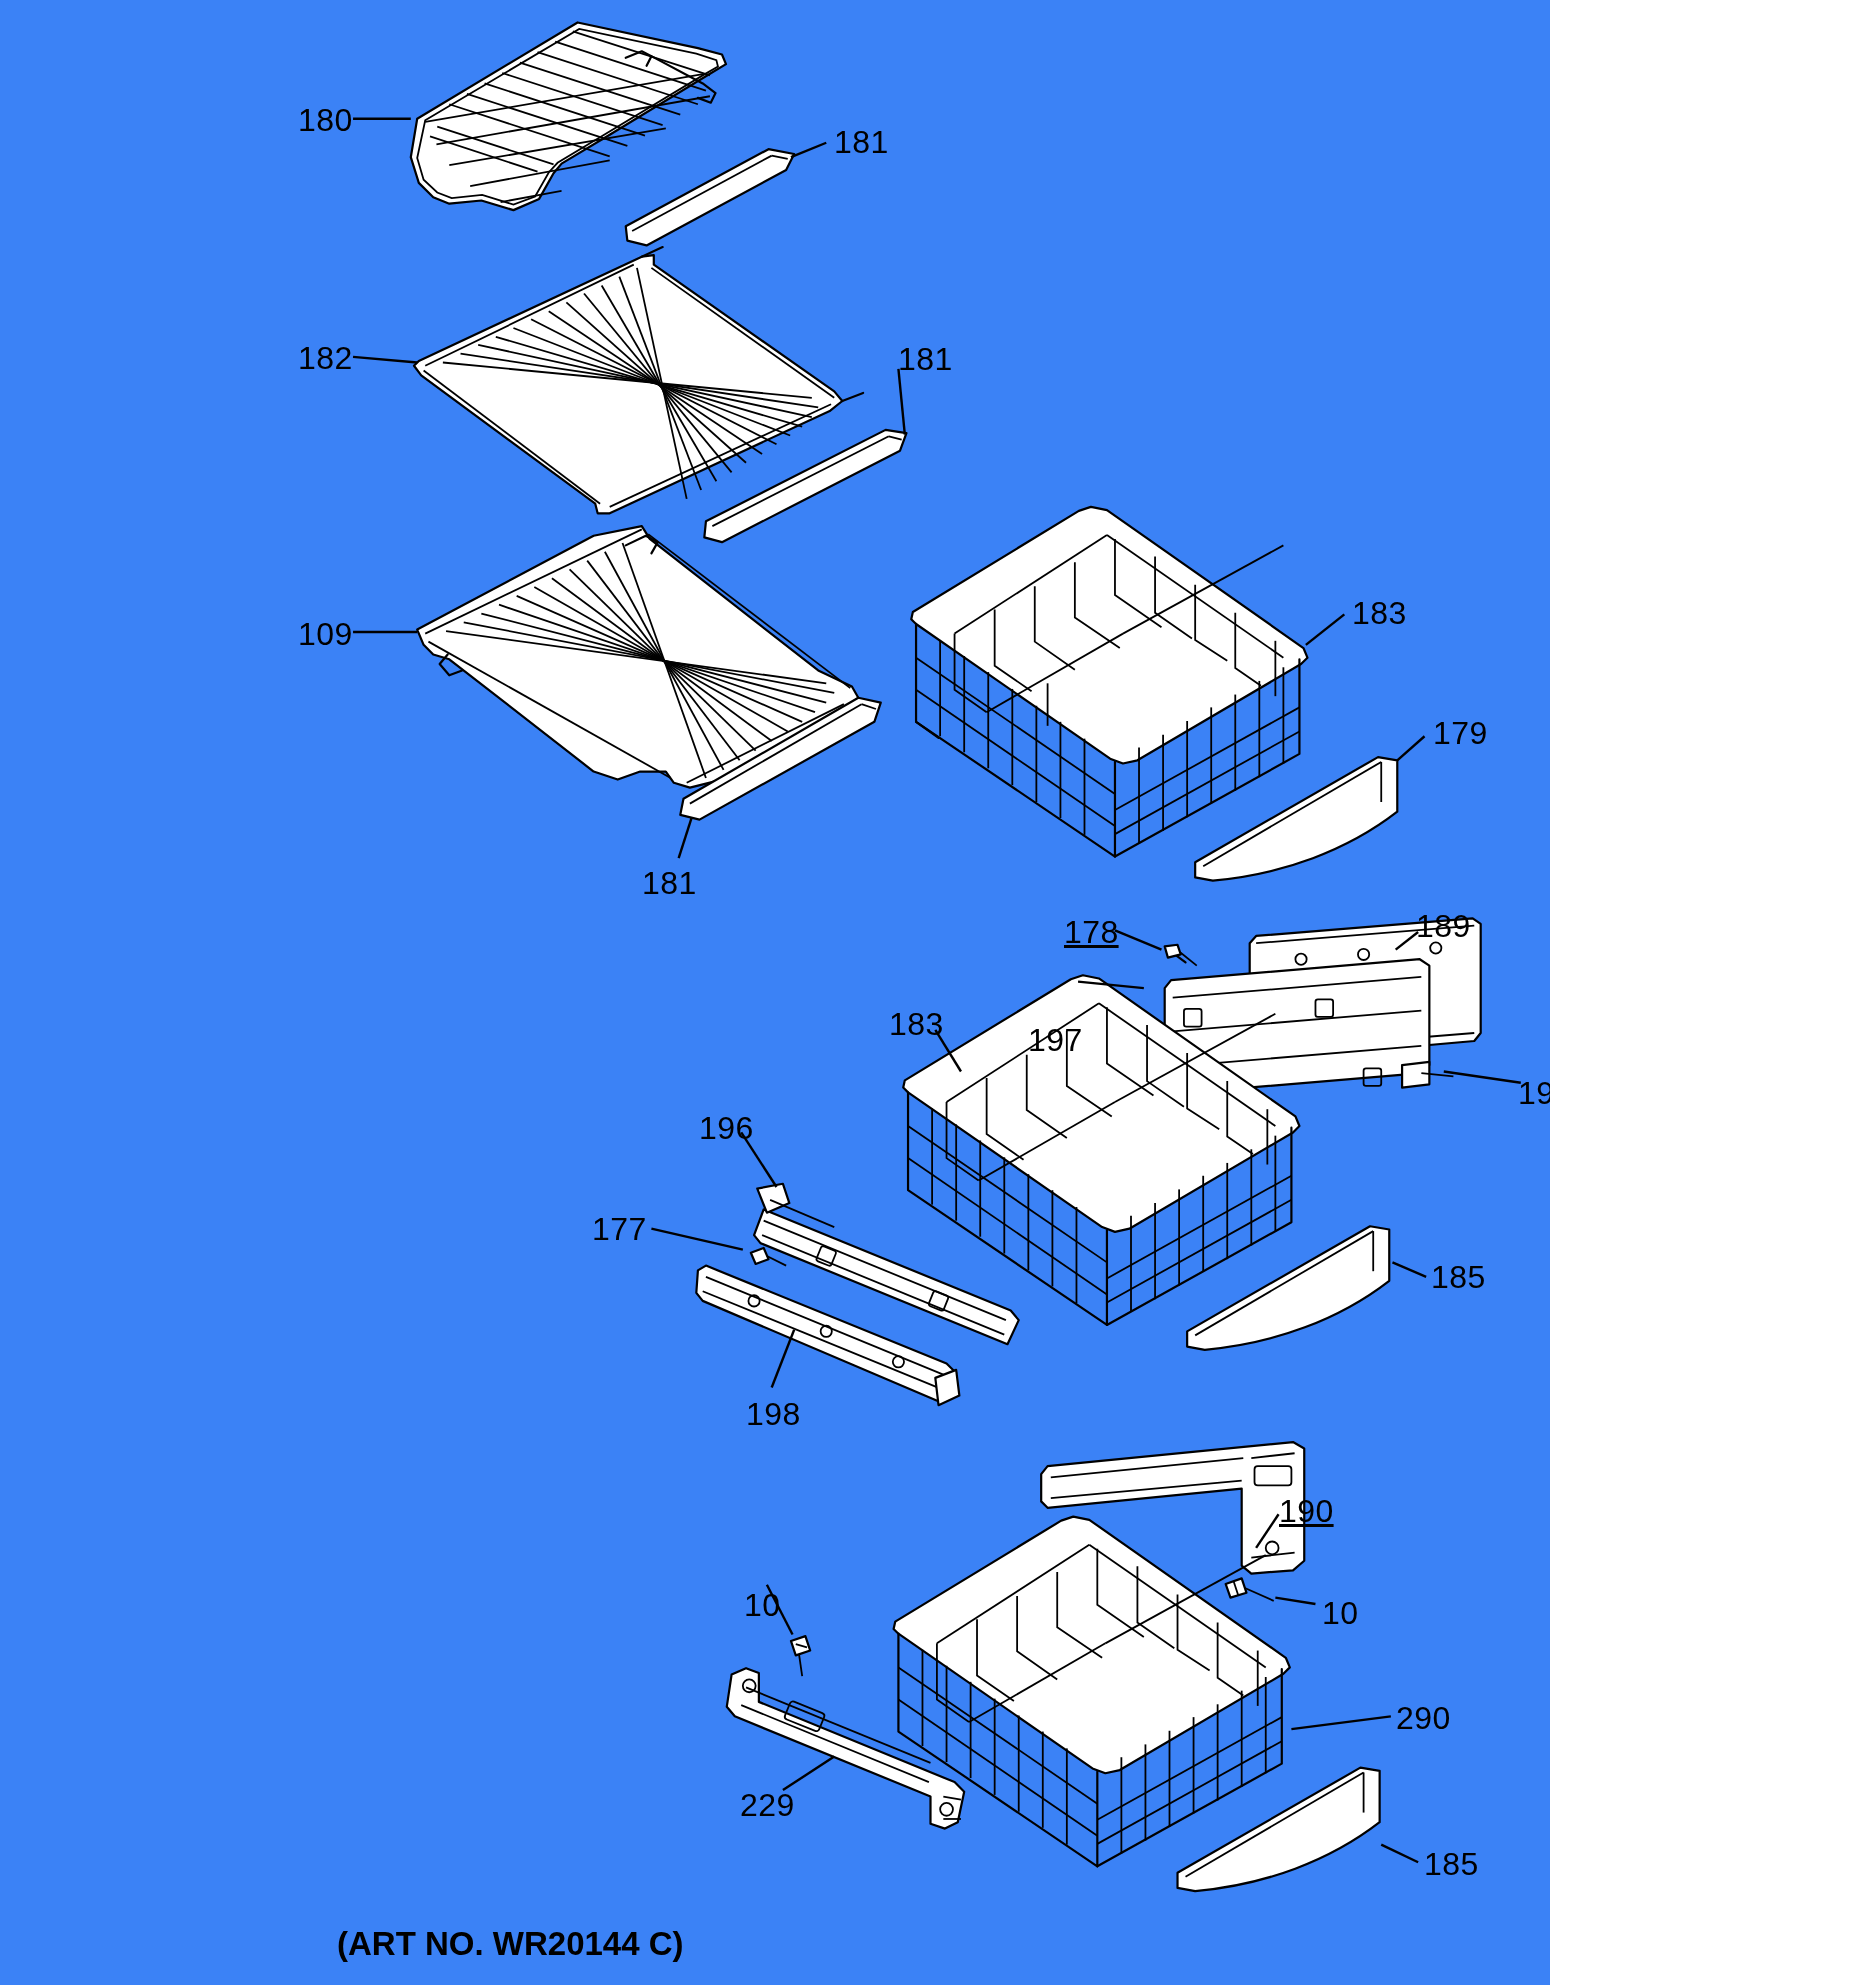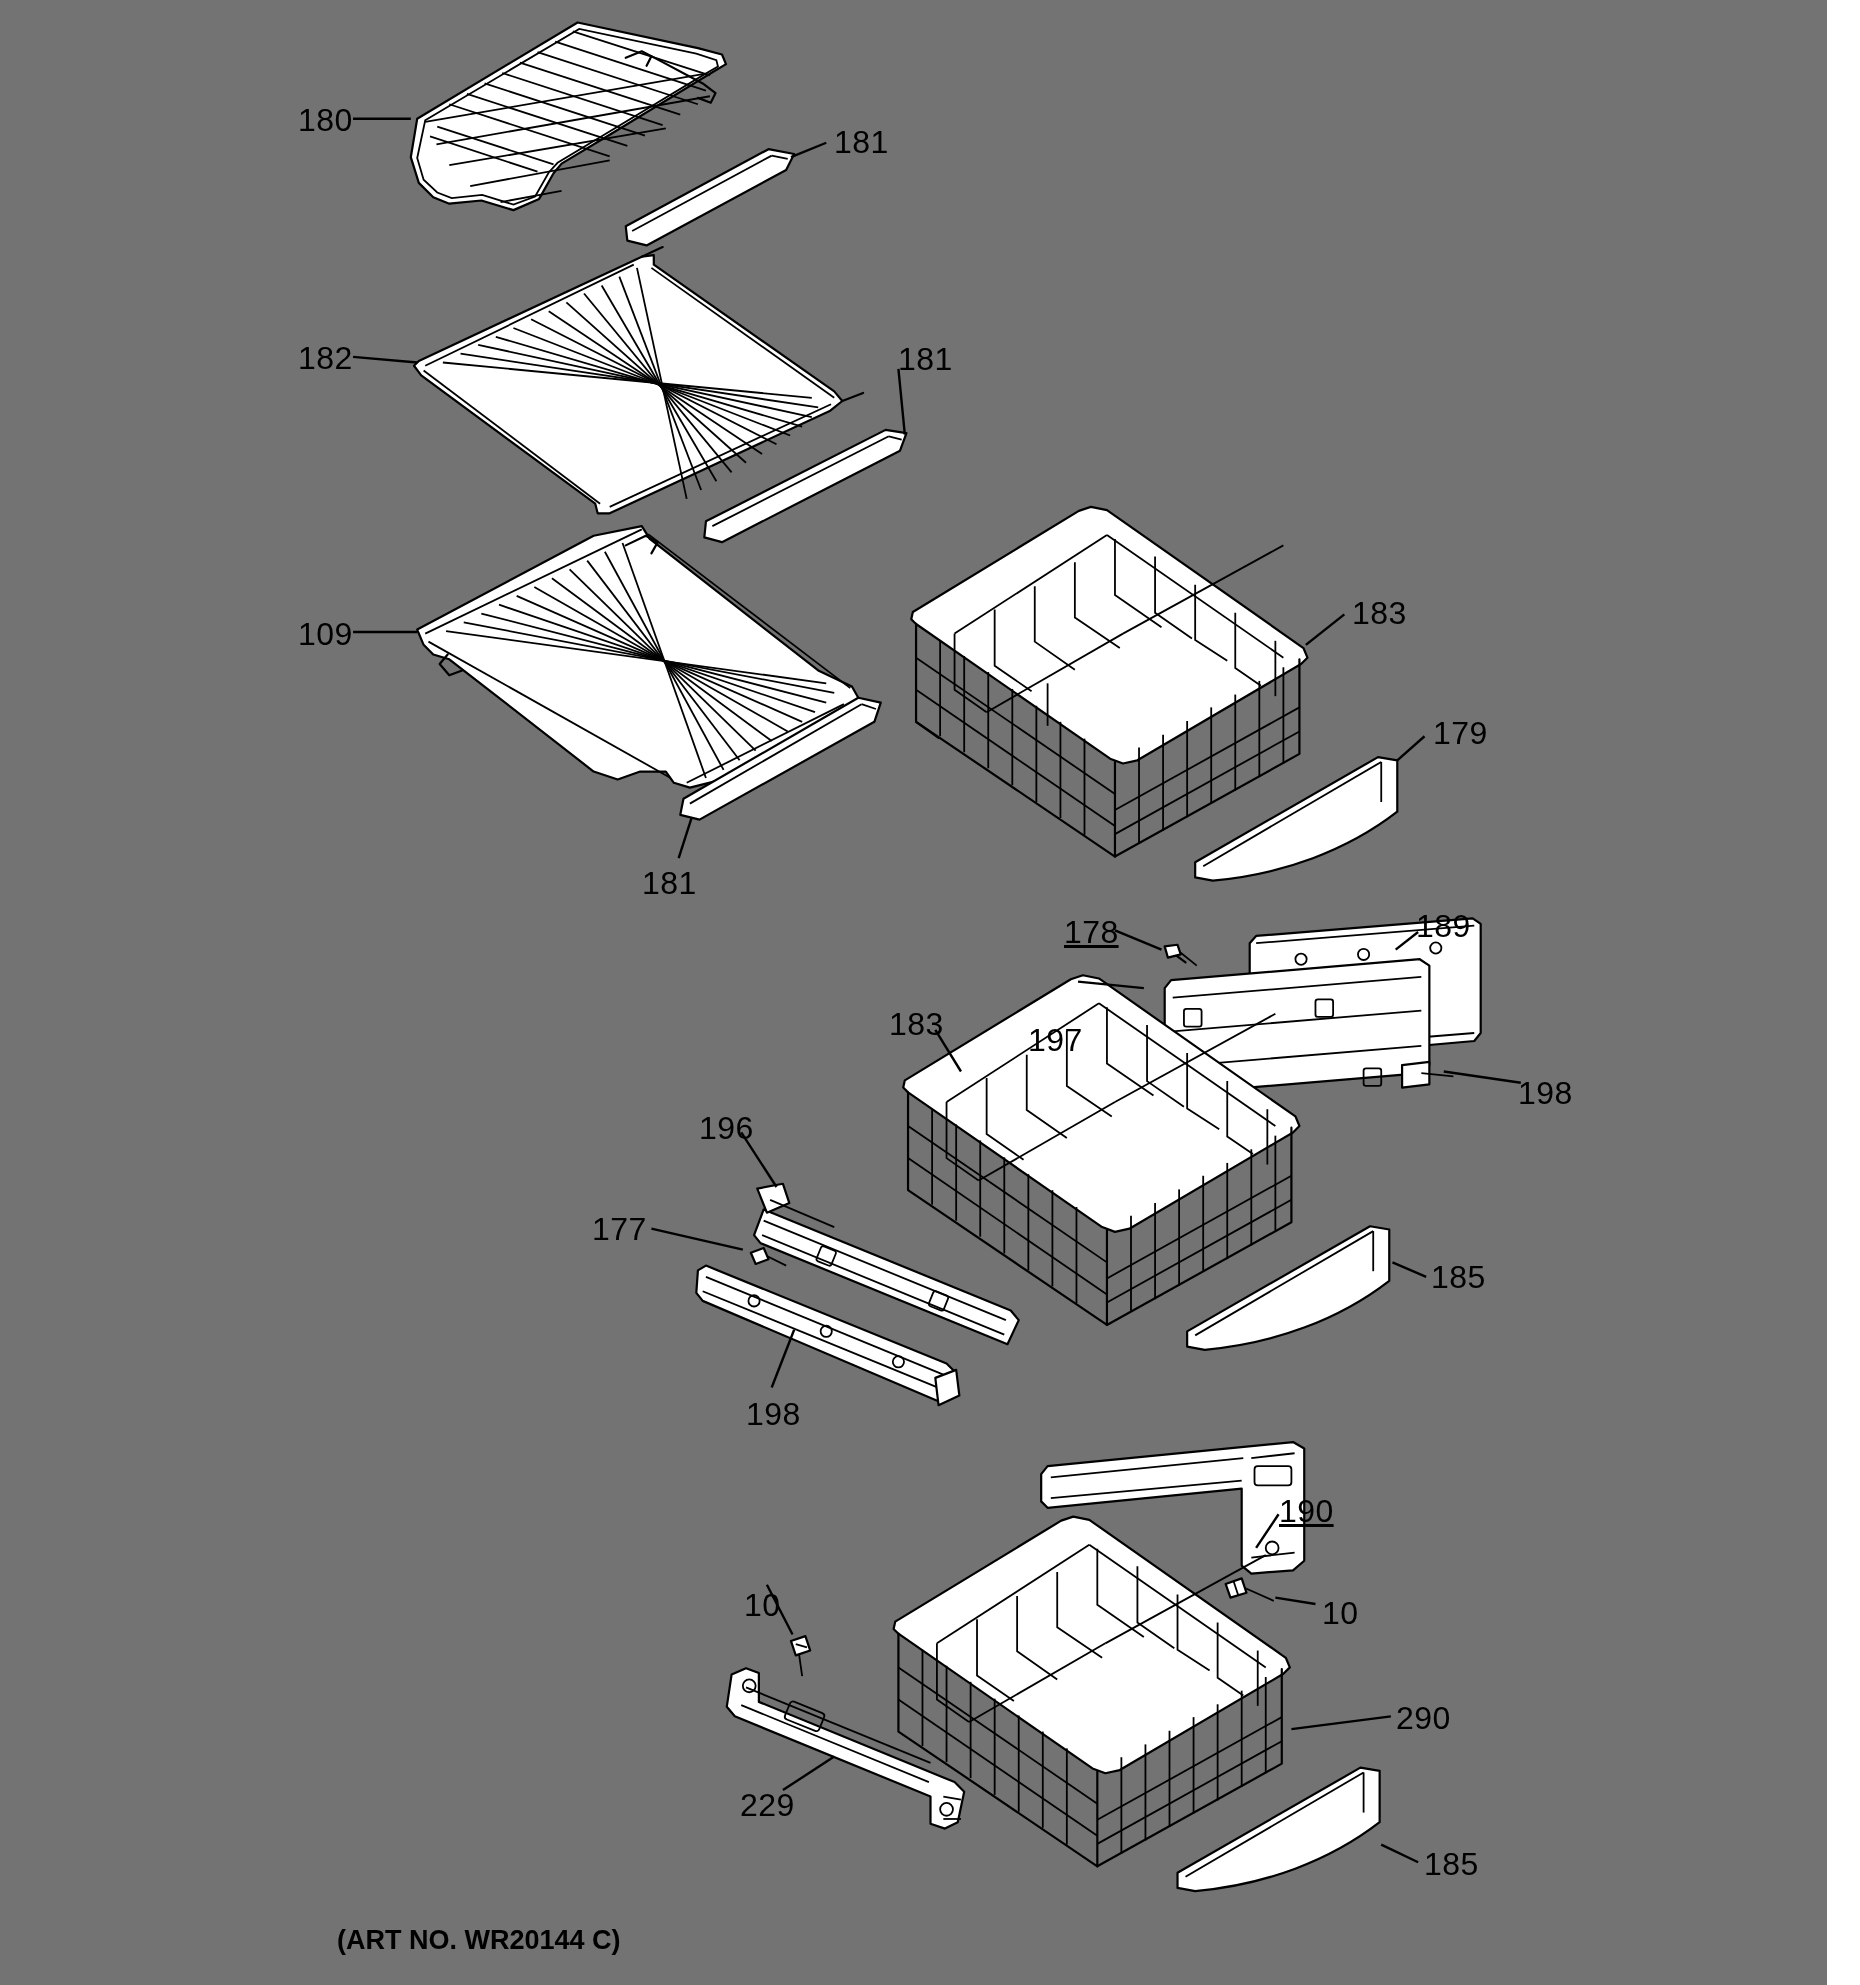--- a/index.html
+++ b/index.html
@@ -5,23 +5,23 @@
   html, body {
     margin: 0;
     padding: 0;
     background: #ffffff;
   }
   body {
     font-family: "Liberation Sans", sans-serif;
   }
   #page {
     position: relative;
-    width: 1827px;
+    width: 1550px;
     height: 1985px;
-    background: #737373;
+    background: #3b82f6;
     overflow: hidden;
   }
   #diagram-svg {
     position: absolute;
     left: 0;
     top: 0;
     width: 1861px;
     height: 1985px;
   }
   .callout {
@@ -29,21 +29,21 @@
     font-family: "Liberation Sans", sans-serif;
     font-size: 32px;
     color: #000000;
     letter-spacing: 0.4px;
     white-space: nowrap;
     user-select: none;
   }
   .artnote {
     position: absolute;
     font-family: "Liberation Sans", sans-serif;
-    font-size: 27px;
+    font-size: 33px;
     font-weight: bold;
     color: #000000;
     white-space: nowrap;
   }
   svg line, svg path, svg polyline, svg polygon, svg ellipse, svg circle, svg rect {
     vector-effect: non-scaling-stroke;
   }
   .ln { stroke: #000; stroke-width: 2.2; fill: none; stroke-linecap: round; stroke-linejoin: round; }
   .lnf { stroke: #000; stroke-width: 2.2; fill: #fff; stroke-linecap: round; stroke-linejoin: round; }
   .thin { stroke: #000; stroke-width: 1.8; fill: none; }

